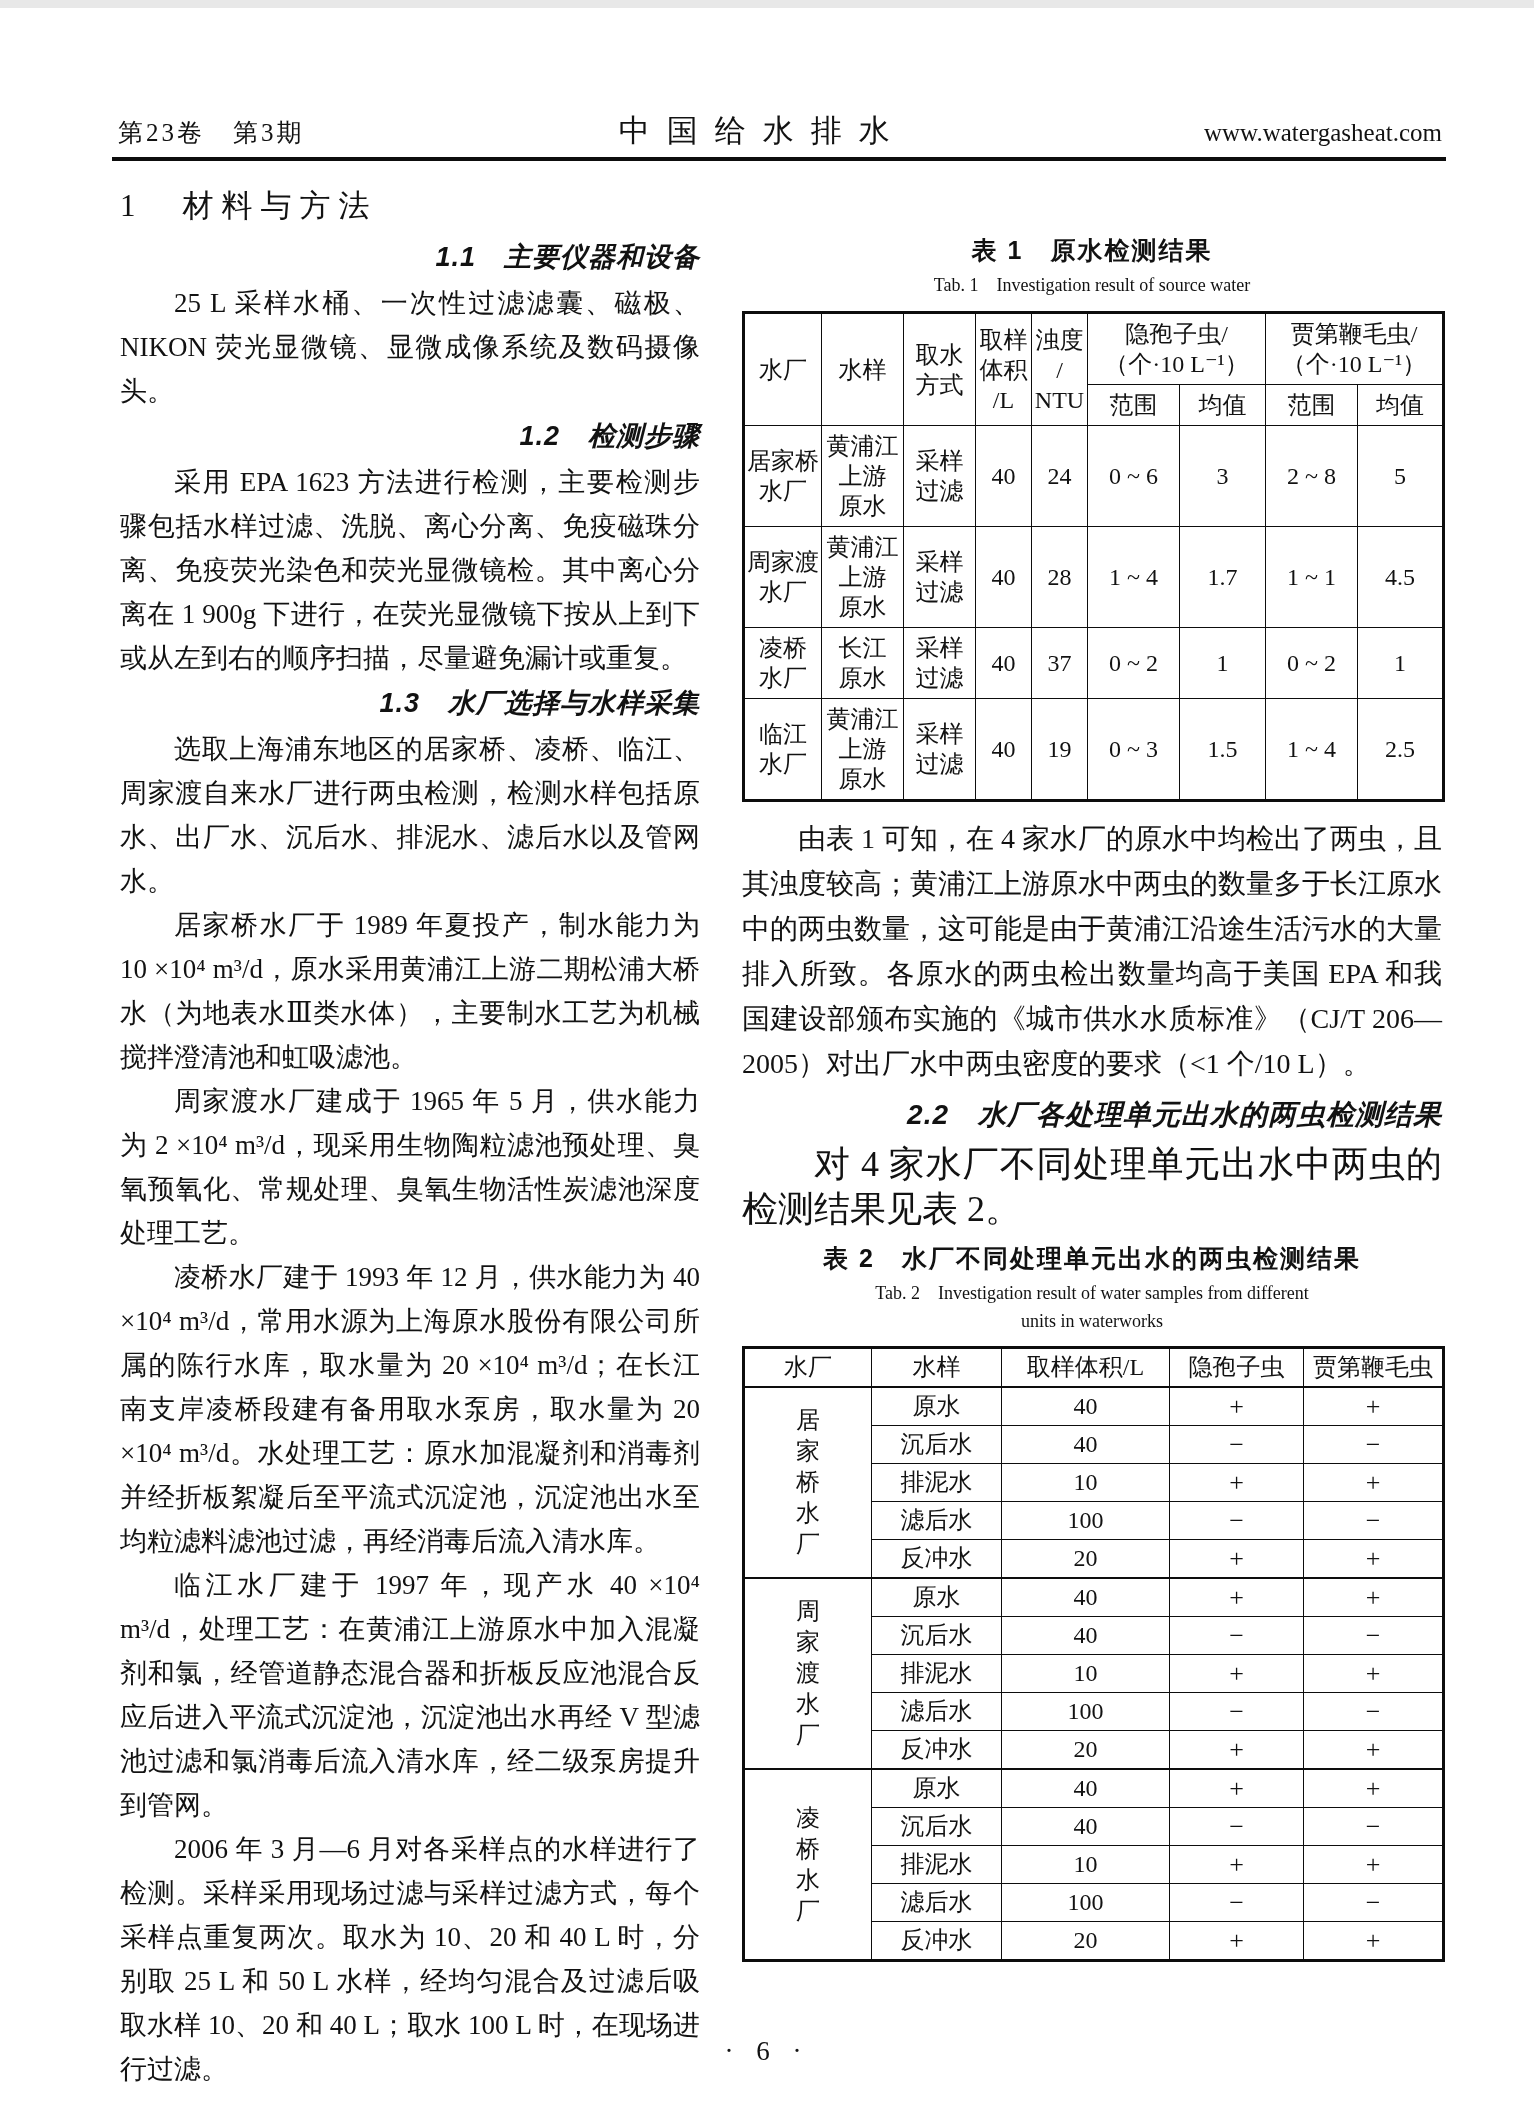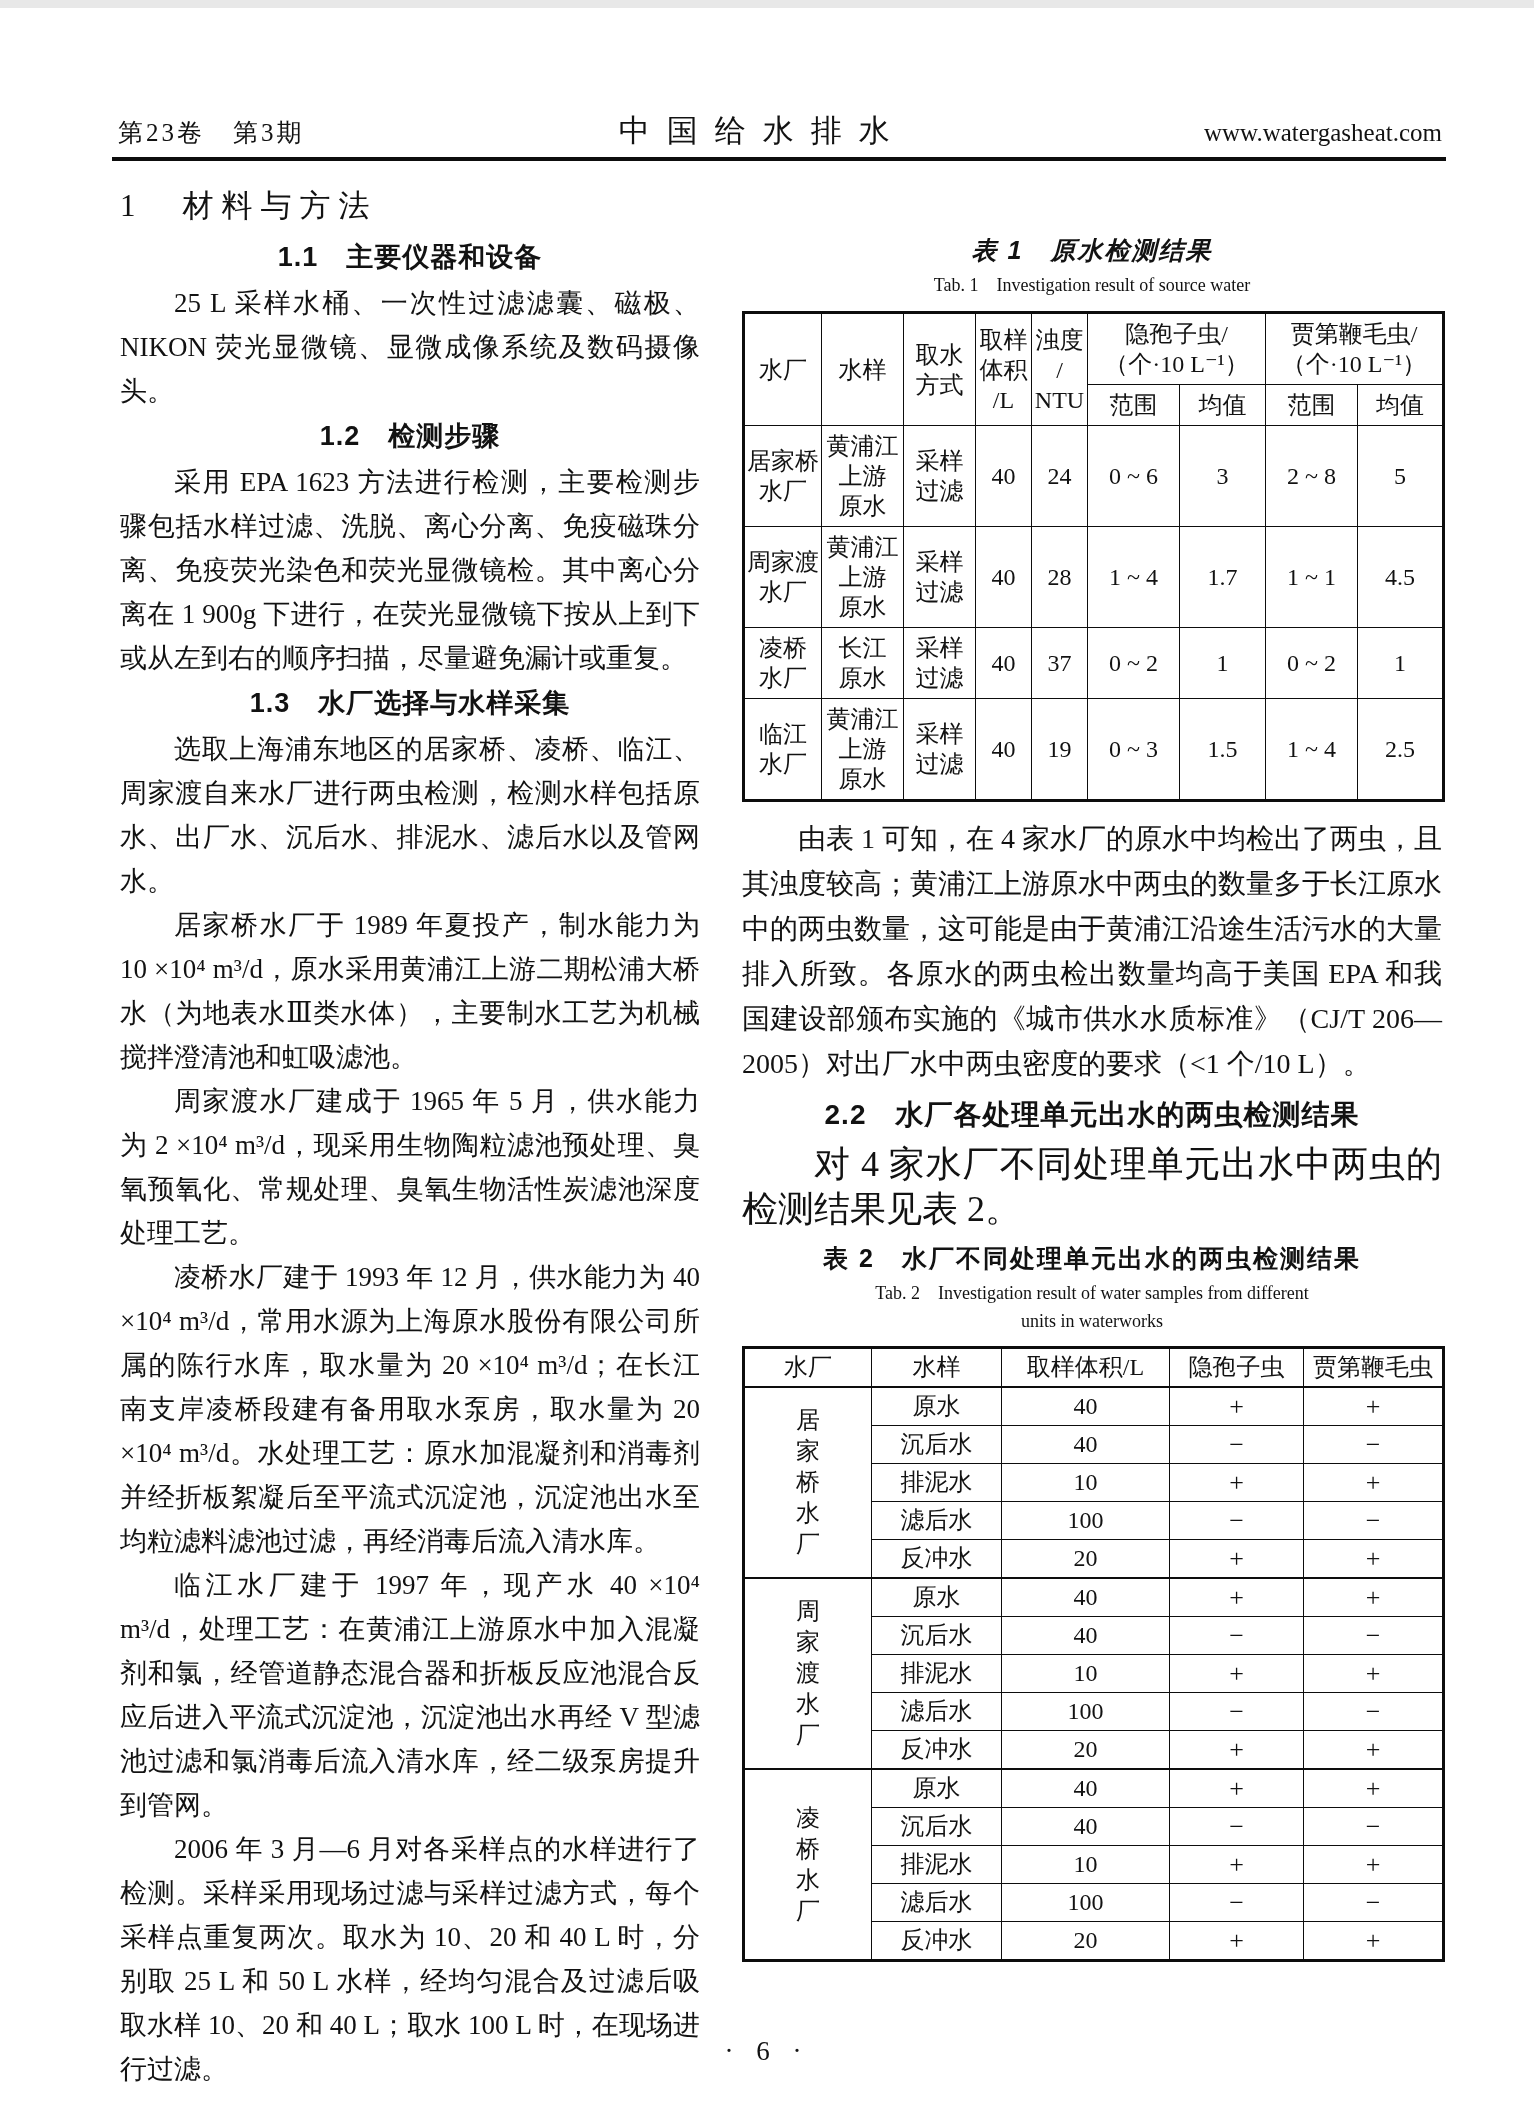--- a/index.html
+++ b/index.html
@@ -29,28 +29,28 @@
   }
   .col-right { position:absolute; left:742px; top:170px; width:700px; }
   .col-left p { margin:0; text-indent:2em; }
   .sec-h1 {
     font-size:31px; line-height:52px; font-weight:400;
     letter-spacing:8px; margin:2px 0 2px; text-align:left;
   }
   .sec-h2 {
     font-family:"Liberation Sans","DejaVu Sans",sans-serif;
     font-weight:700; font-size:27px; line-height:47px;
-    margin:0; text-align:center; letter-spacing:1px;
+    margin:0; text-align:right; letter-spacing:1px;font-style:italic;
   }
   
   .cap-zh {
     text-align:center; font-family:"Liberation Sans","DejaVu Sans",sans-serif;
     font-weight:700; font-size:25px; margin:0 0 6px; letter-spacing:2px;
   }
-  .cap-zh.first { margin-top:56px;font-style:italic; }
+  .cap-zh.first { margin-top:56px; }
   .cap-en { text-align:center; font-size:18px; margin:0 0 6px; }
   .cap-en.last { margin-bottom:14px; }
   
   table { border-collapse:collapse; width:100%; table-layout:fixed; margin:10px 0 0; }
   th,td {
     border:1.5px solid #0d0d0d; text-align:center; vertical-align:middle;
     font-weight:400; font-size:24px; line-height:30px; padding:5px 2px;
     overflow:hidden;
   }
   .t1,.t2 { border:3px solid #0d0d0d; }

